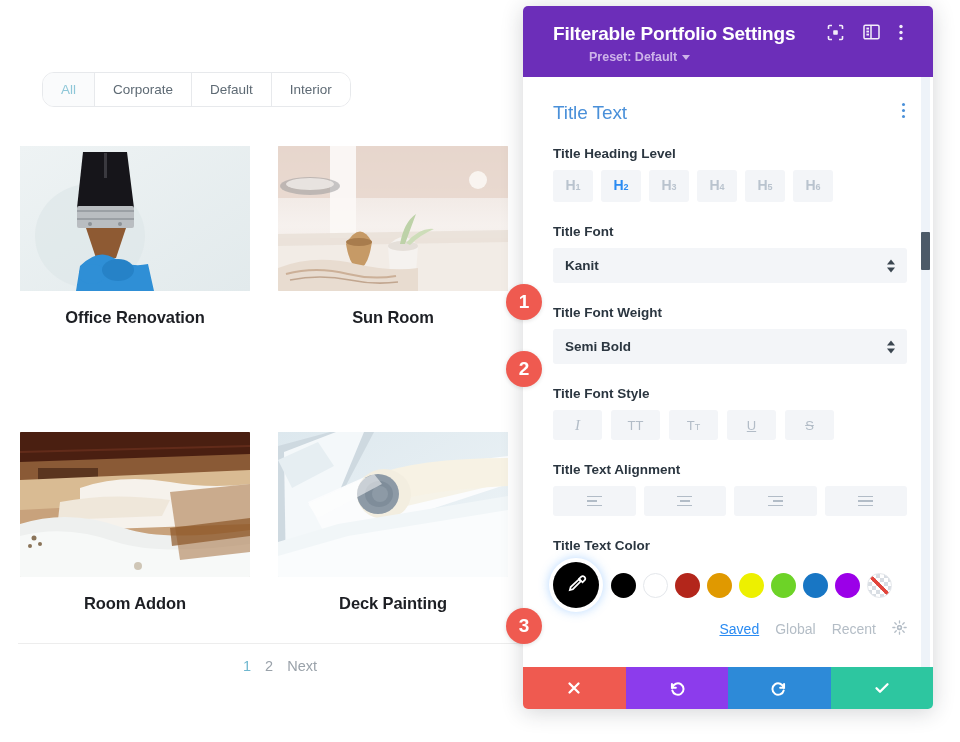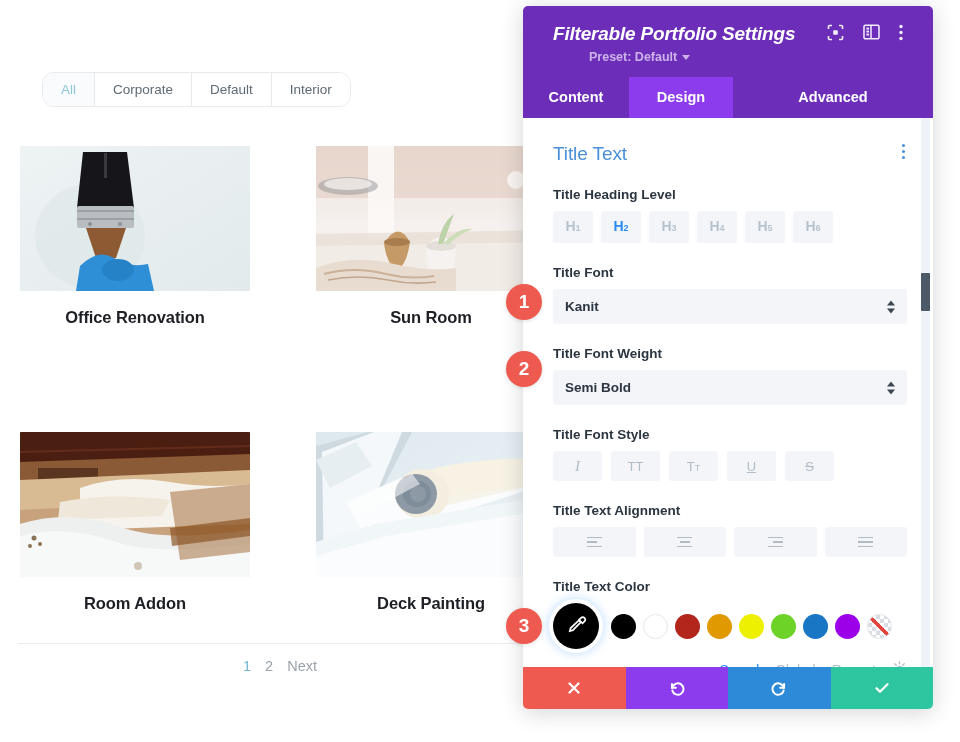--- a/index.html
+++ b/index.html
@@ -27,21 +27,21 @@
     display: flex; align-items: center; justify-content: center;
     padding: 0 18px; font-size: 13.5px; color: #5e6a74;
     border-right: 1px solid #e7e9ec; height: 100%;
     white-space: nowrap; cursor: pointer; background: #fff;
   }
   .filter-item:last-child { border-right: none; }
   .filter-item.active { color: #8ec7d8; background: #fafbfc; }
 
   
   .grid { position: absolute; left: 20px; top: 146px; width: 520px; }
-  .grid-row { display: flex; gap: 66px; }
+  .grid-row { display: flex; gap: 28px; }
   .cell { width: 230px; }
   .thumb {
     width: 230px; height: 145px; border-radius: 1px;
     overflow: hidden; position: relative; background: #dfe6e9;
   }
   .thumb svg { display: block; width: 100%; height: 100%; }
   .cell-title {
     text-align: center; font-size: 16.5px; font-weight: bold;
     color: #1d1f24; margin-top: 17px; letter-spacing: -0.1px;
   }
@@ -64,21 +64,21 @@
     position: absolute; left: 523px; top: 6px;
     width: 410px; height: 703px;
     background: #fff; border-radius: 5px;
     box-shadow: 0 3px 22px rgba(36,41,51,0.20);
     overflow: hidden; display: flex; flex-direction: column;
   }
   .modal-header {
     background: #6c2eb9; padding: 17px 20px 13px 30px;
     position: relative; flex: 0 0 auto;
   }
-  .modal-title-row { display: flex; align-items: center; font-style: italic; }
+  .modal-title-row { display: flex; align-items: center; }
   .modal-title {
     color: #fff; font-size: 19px; font-weight: bold; letter-spacing: -0.2px;
     flex: 0 0 auto;
   }
   .header-icons { display: flex; align-items: center; gap: 19px; margin-left: 32px; }
   .hdr-icon { cursor: pointer; opacity: .92; display: block; }
   .preset-row { margin-top: 5px; display: flex; align-items: center; padding-left: 36px; }
   .preset-text {
     color: #cdb3e9; font-size: 12.5px; font-weight: bold; cursor: pointer;
   }
@@ -393,25 +393,20 @@
             </svg>
           </span>
         </div>
       </div>
       <div class="preset-row">
         <span class="preset-text">Preset: Default</span>
         <span class="caret"></span>
       </div>
     </div>
 
-    <div class="tabs">
-      <div class="tab t0">Content</div>
-      <div class="tab t1">Design</div>
-      <div class="tab t2">Advanced</div>
-    </div>
 
     <div class="modal-body">
 
       <div class="scroll-track"></div>
       <div class="scroll-thumb"></div>
 
       <div class="section-head">
         <div class="section-title">Title Text</div>
         <div class="kebab">
             <i></i>

